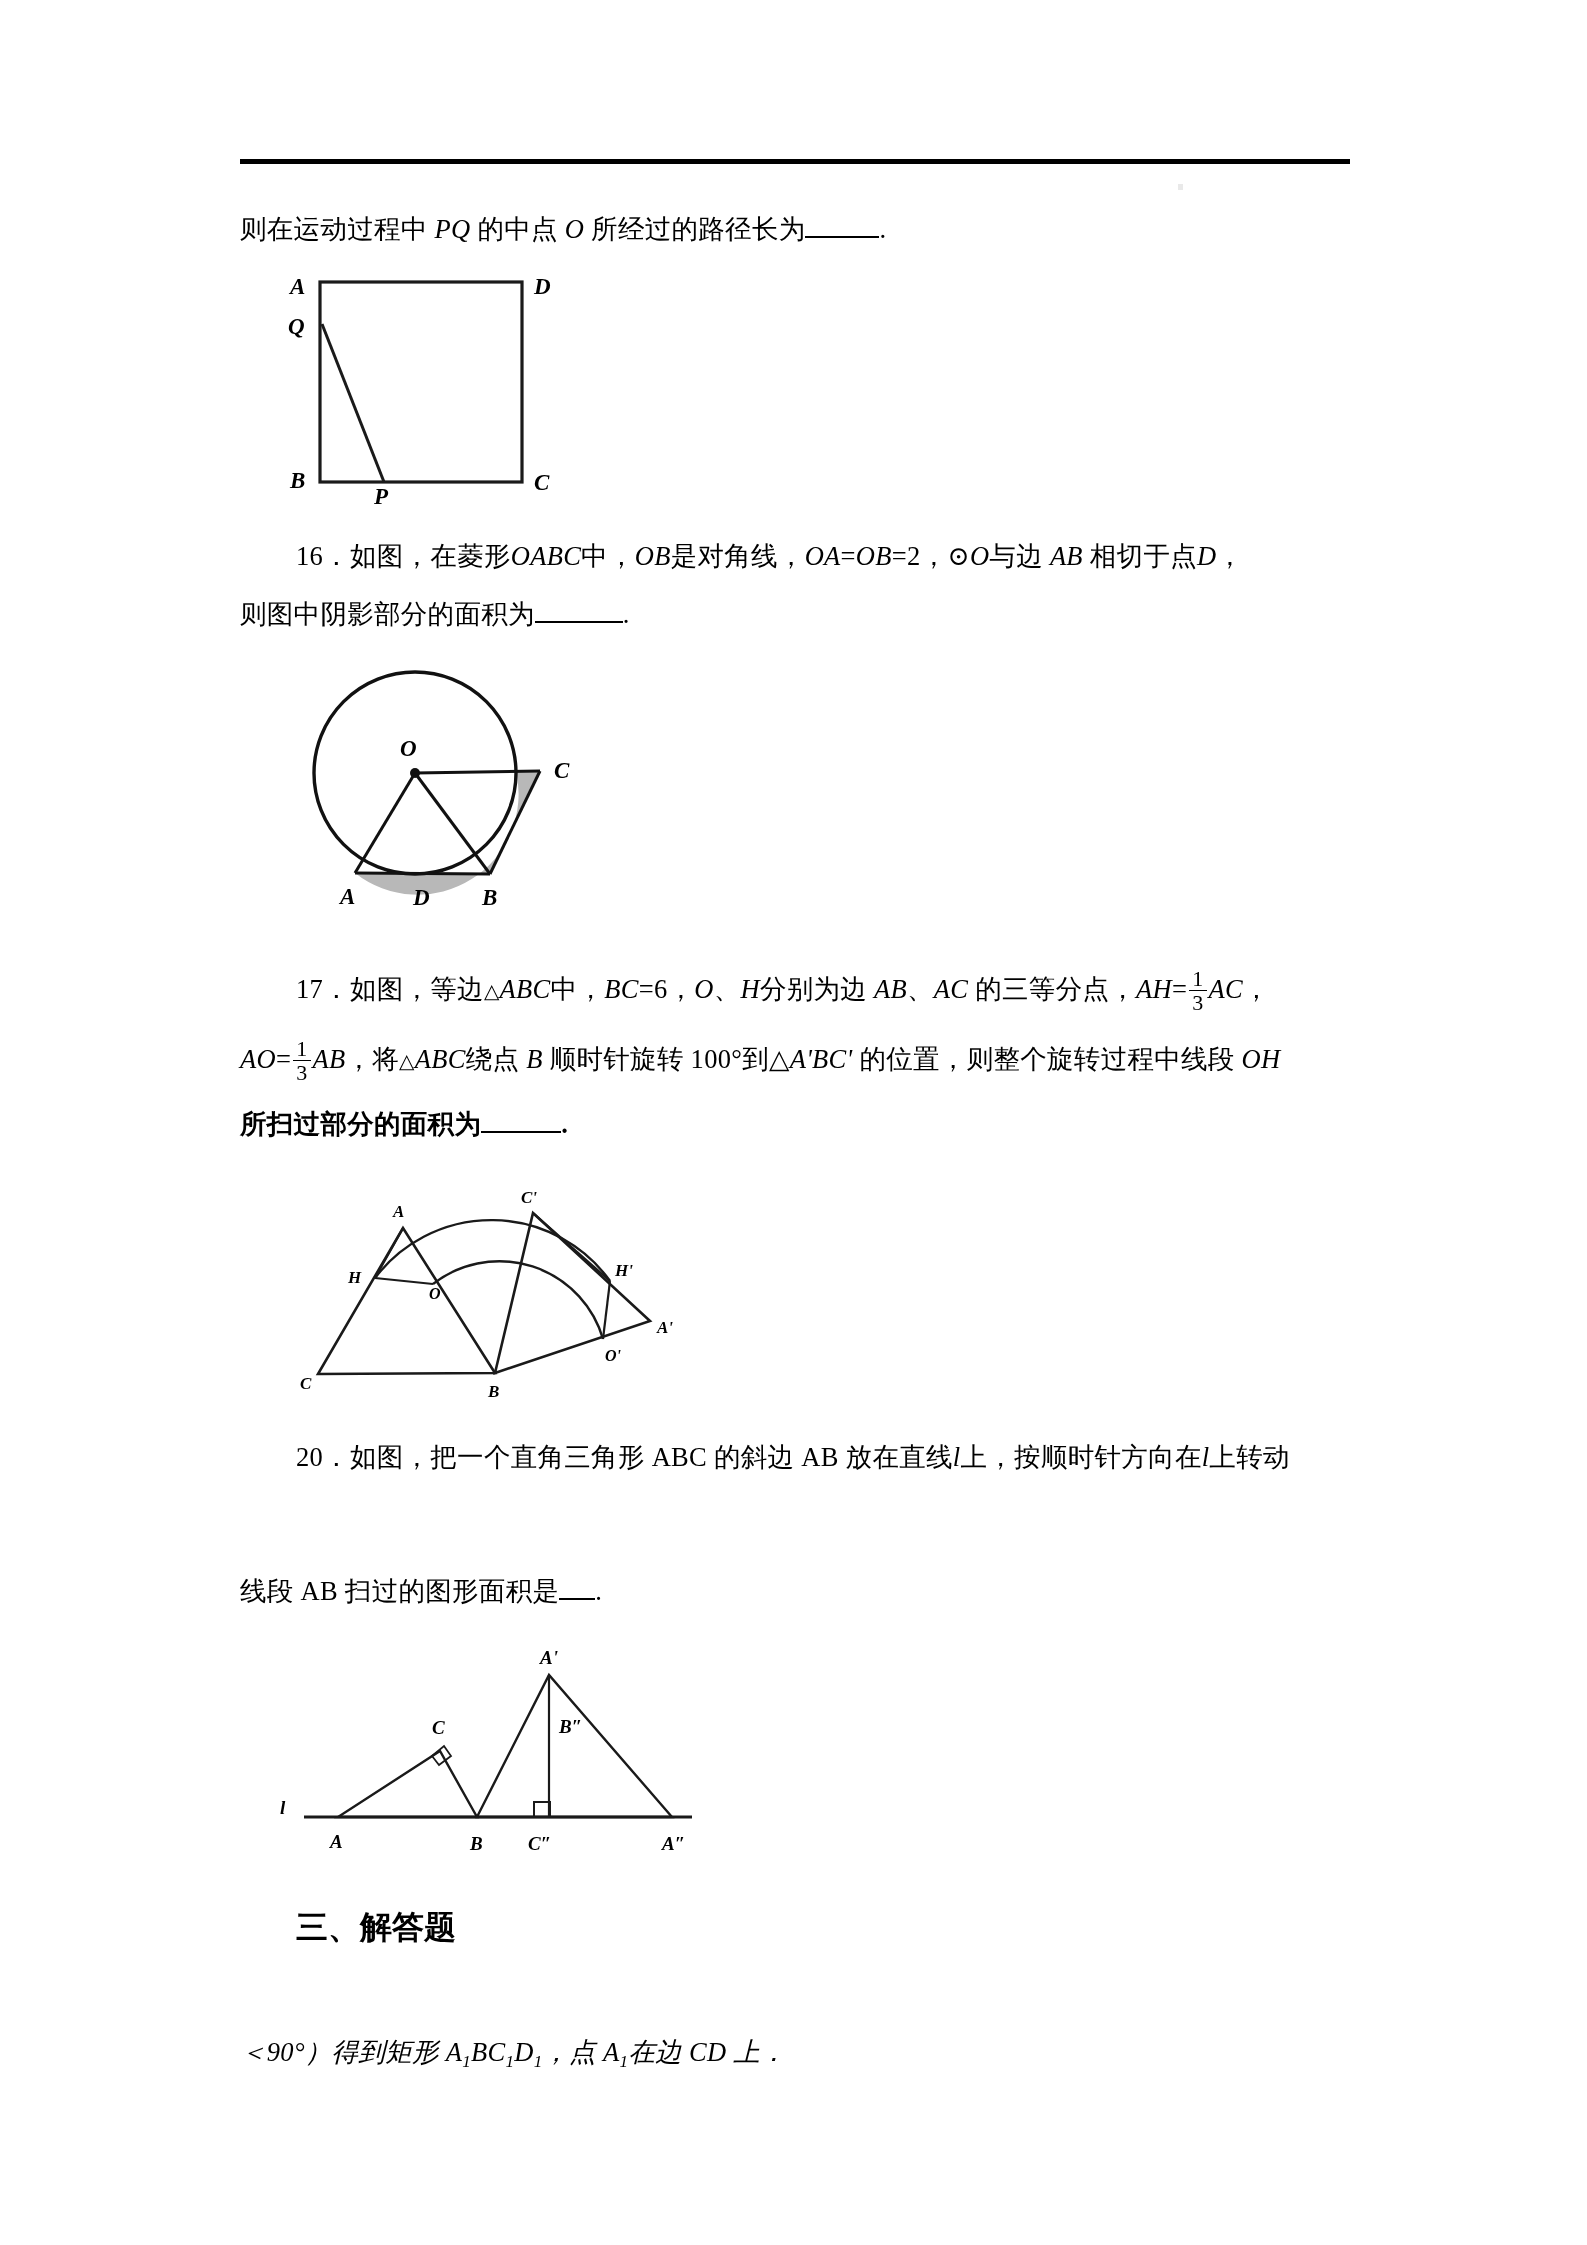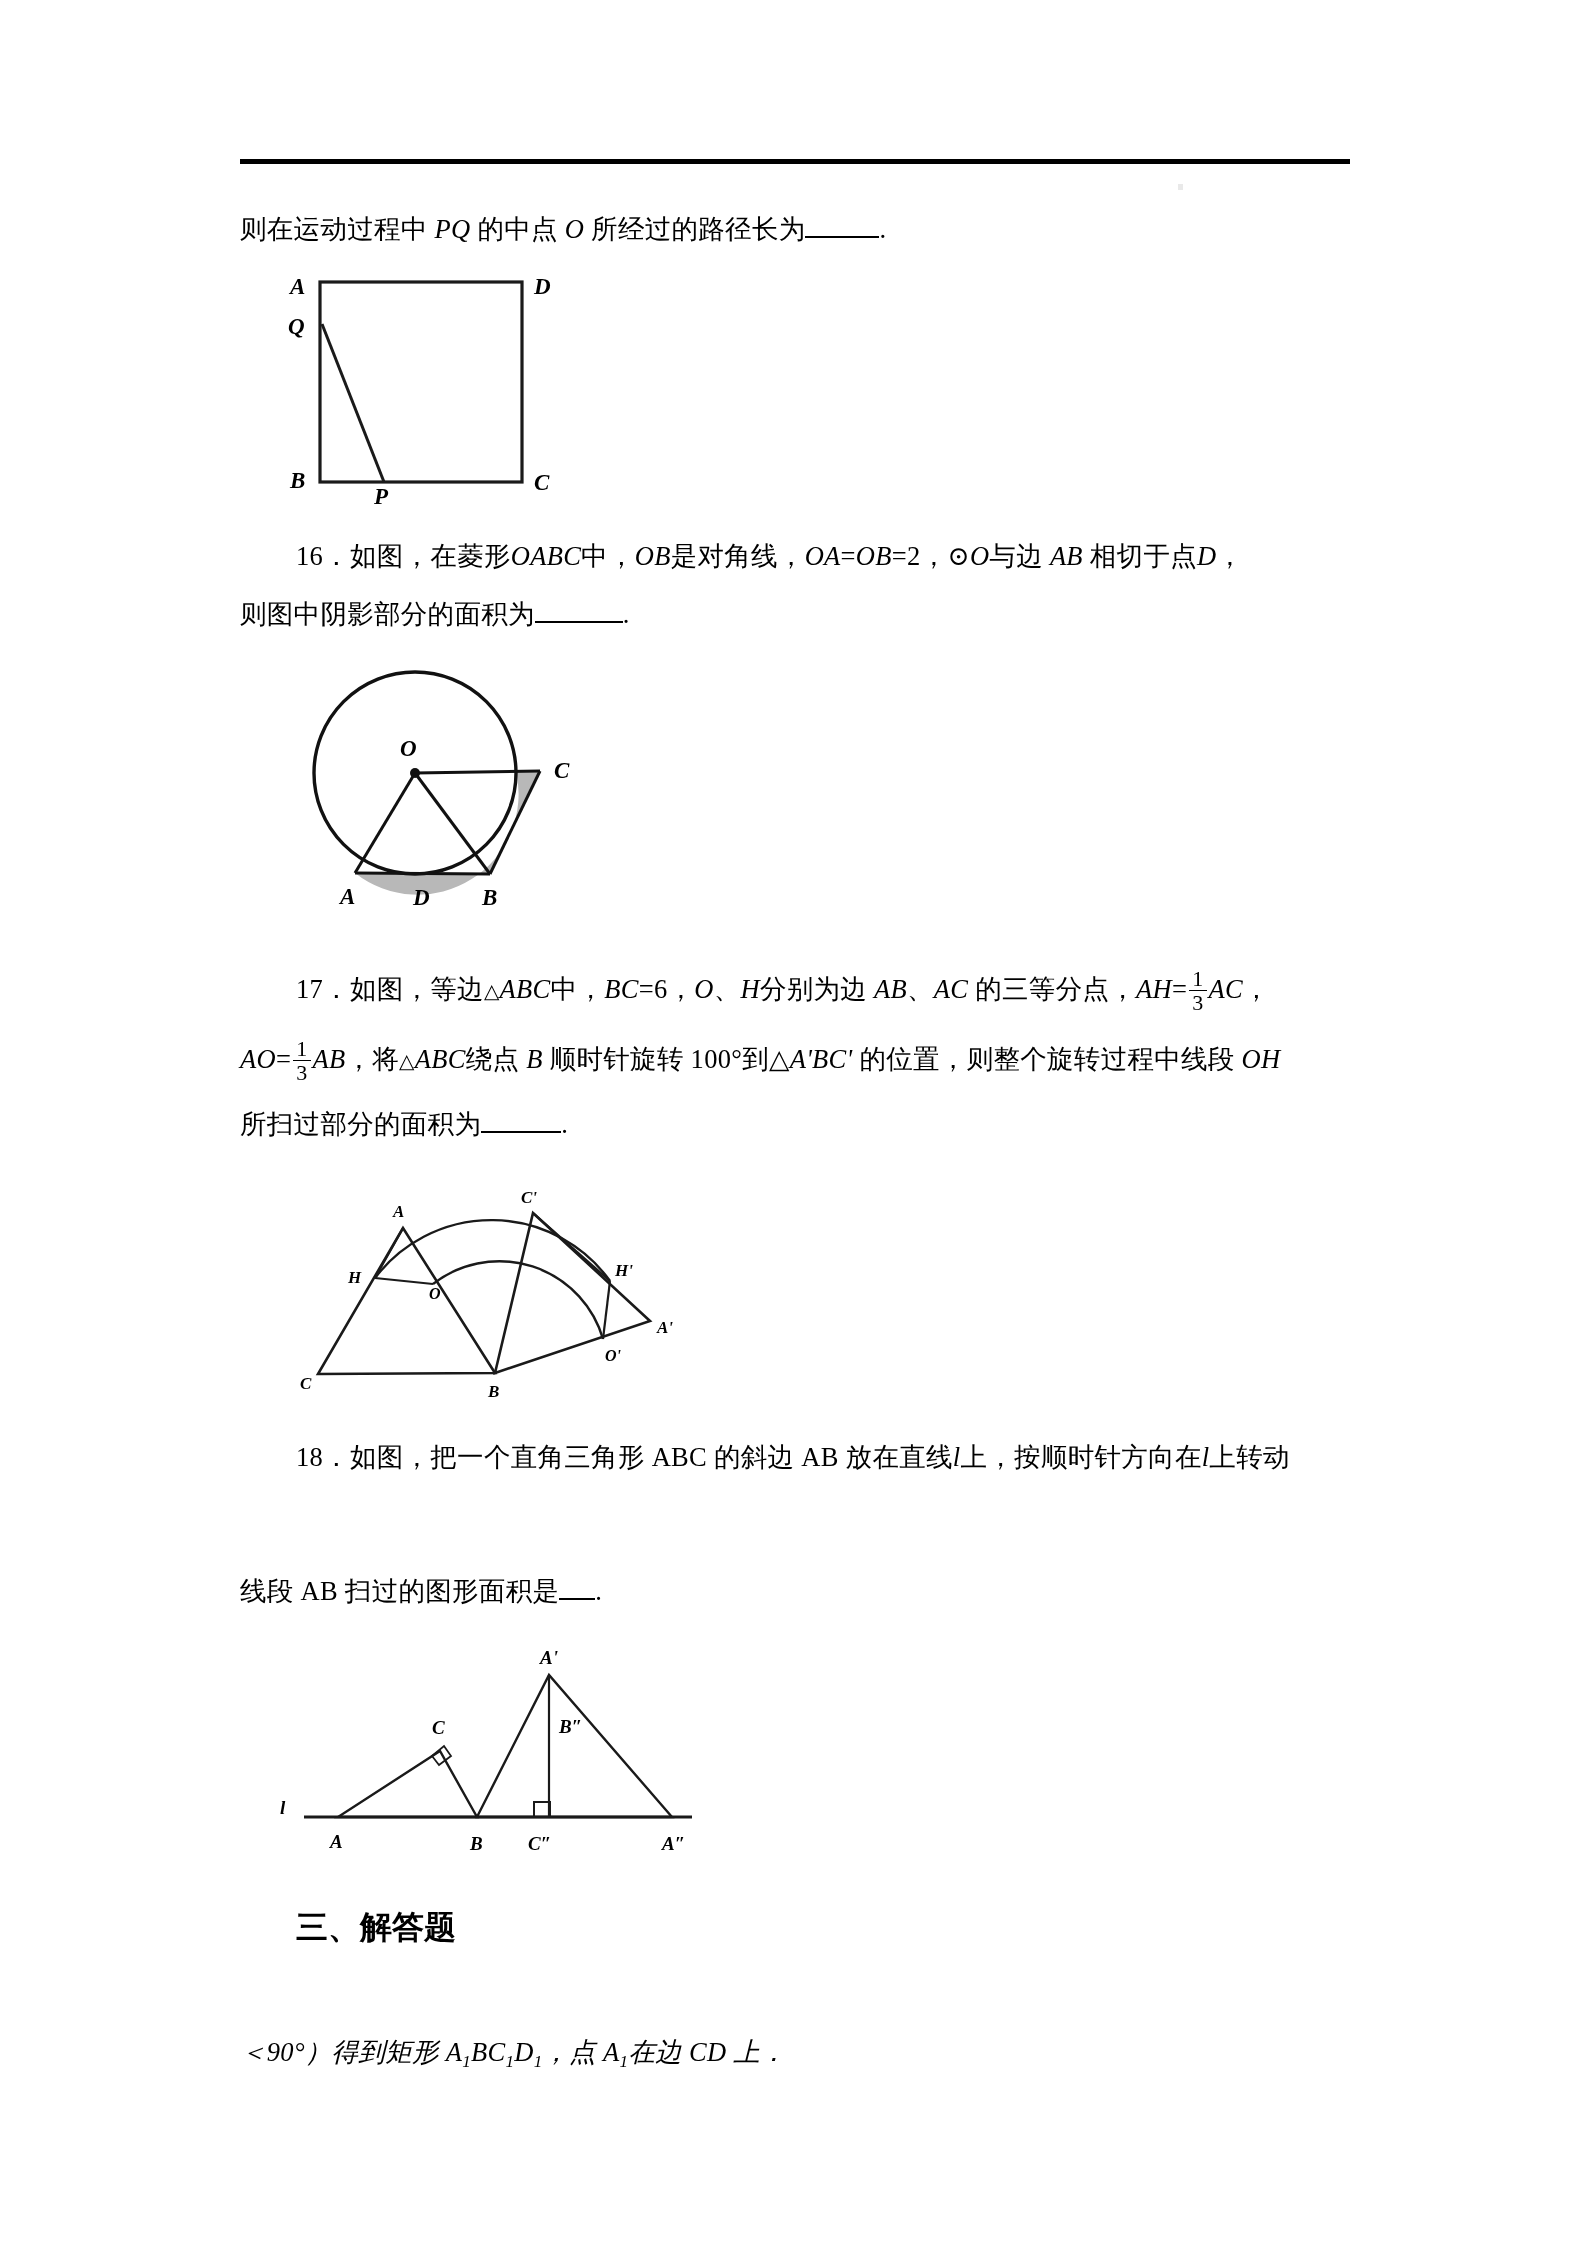--- a/index.html
+++ b/index.html
@@ -149,21 +149,21 @@
       <text class="lbl" x="186" y="253" font-size="23">B</text>
     </svg>
   </div>
 
   <div class="tline" style="left:296px; top:952px;">
     <span>17．</span><span>如图，等边</span><span style="font-size:20px;">△</span><span class="mi">ABC</span><span>中，</span><span class="mi">BC</span><span>=</span><span>6</span><span>，</span><span class="mi">O</span><span>、</span><span class="mi">H</span><span>分别为边 </span><span class="mi">AB</span><span>、</span><span class="mi">AC</span><span> 的三等分点，</span><span class="mi">AH</span><span>=</span><span class="frac"><span class="num">1</span><span class="den">3</span></span><span class="mi">AC</span><span>，</span>
   </div>
   <div class="tline" style="left:240px; top:1022px;">
     <span class="mi">AO</span><span>=</span><span class="frac"><span class="num">1</span><span class="den">3</span></span><span class="mi">AB</span><span>，将</span><span style="font-size:20px;">△</span><span class="mi">ABC</span><span>绕点 </span><span class="mi">B</span><span> 顺时针旋转 100°到△</span><span class="mi">A'BC'</span><span> 的位置，则整个旋转过程中线段 </span><span class="mi">OH</span>
   </div>
-  <div class="tline" style="left:240px; top:1093px;">
+  <div class="tline" style="left:240px; top:1093px;font-weight:bold;">
     <span>所扫过部分的面积为</span><span class="blank-u" style="width:80px; height:22px;"></span><span>.</span>
   </div>
 
   <div class="fig" style="left:290px; top:1155px;">
     <svg width="420" height="250" viewBox="0 0 420 250">
 
       <polygon points="28,203 205,202 113,57" fill="none" stroke="#1a1a1a" stroke-width="2.6"></polygon>
 
       <polygon points="205,202 243,42 360,150" fill="none" stroke="#1a1a1a" stroke-width="2.6"></polygon>
 
@@ -181,21 +181,21 @@
       <text class="lbl" x="139" y="128" font-size="16">O</text>
       <text class="lbl" x="325" y="105" font-size="17">H'</text>
       <text class="lbl" x="367" y="162" font-size="17">A'</text>
       <text class="lbl" x="10" y="218" font-size="17">C</text>
       <text class="lbl" x="198" y="226" font-size="17">B</text>
       <text class="lbl" x="315" y="190" font-size="16">O'</text>
     </svg>
   </div>
 
   <div class="tline" style="left:296px; top:1428px;">
-    <span>18．</span><span>如图，把一个直角三角形 ABC 的斜边 AB 放在直线</span><span class="mi">l</span><span>上，按顺时针方向在</span><span class="mi">l</span><span>上转动</span>
+    <span>20．</span><span>如图，把一个直角三角形 ABC 的斜边 AB 放在直线</span><span class="mi">l</span><span>上，按顺时针方向在</span><span class="mi">l</span><span>上转动</span>
   </div>
   <div class="tline" style="left:240px; top:1560px;text-align:right;">
     <span>线段 AB 扫过的图形面积是</span><span class="blank-u" style="width:36px; height:22px;"></span><span>.</span>
   </div>
 
   <div class="fig" style="left:272px; top:1618px;">
     <svg width="460" height="240" viewBox="0 0 460 240">
 
       <line x1="32" y1="183" x2="420" y2="183" stroke="#1a1a1a" stroke-width="2.8"></line>
 

